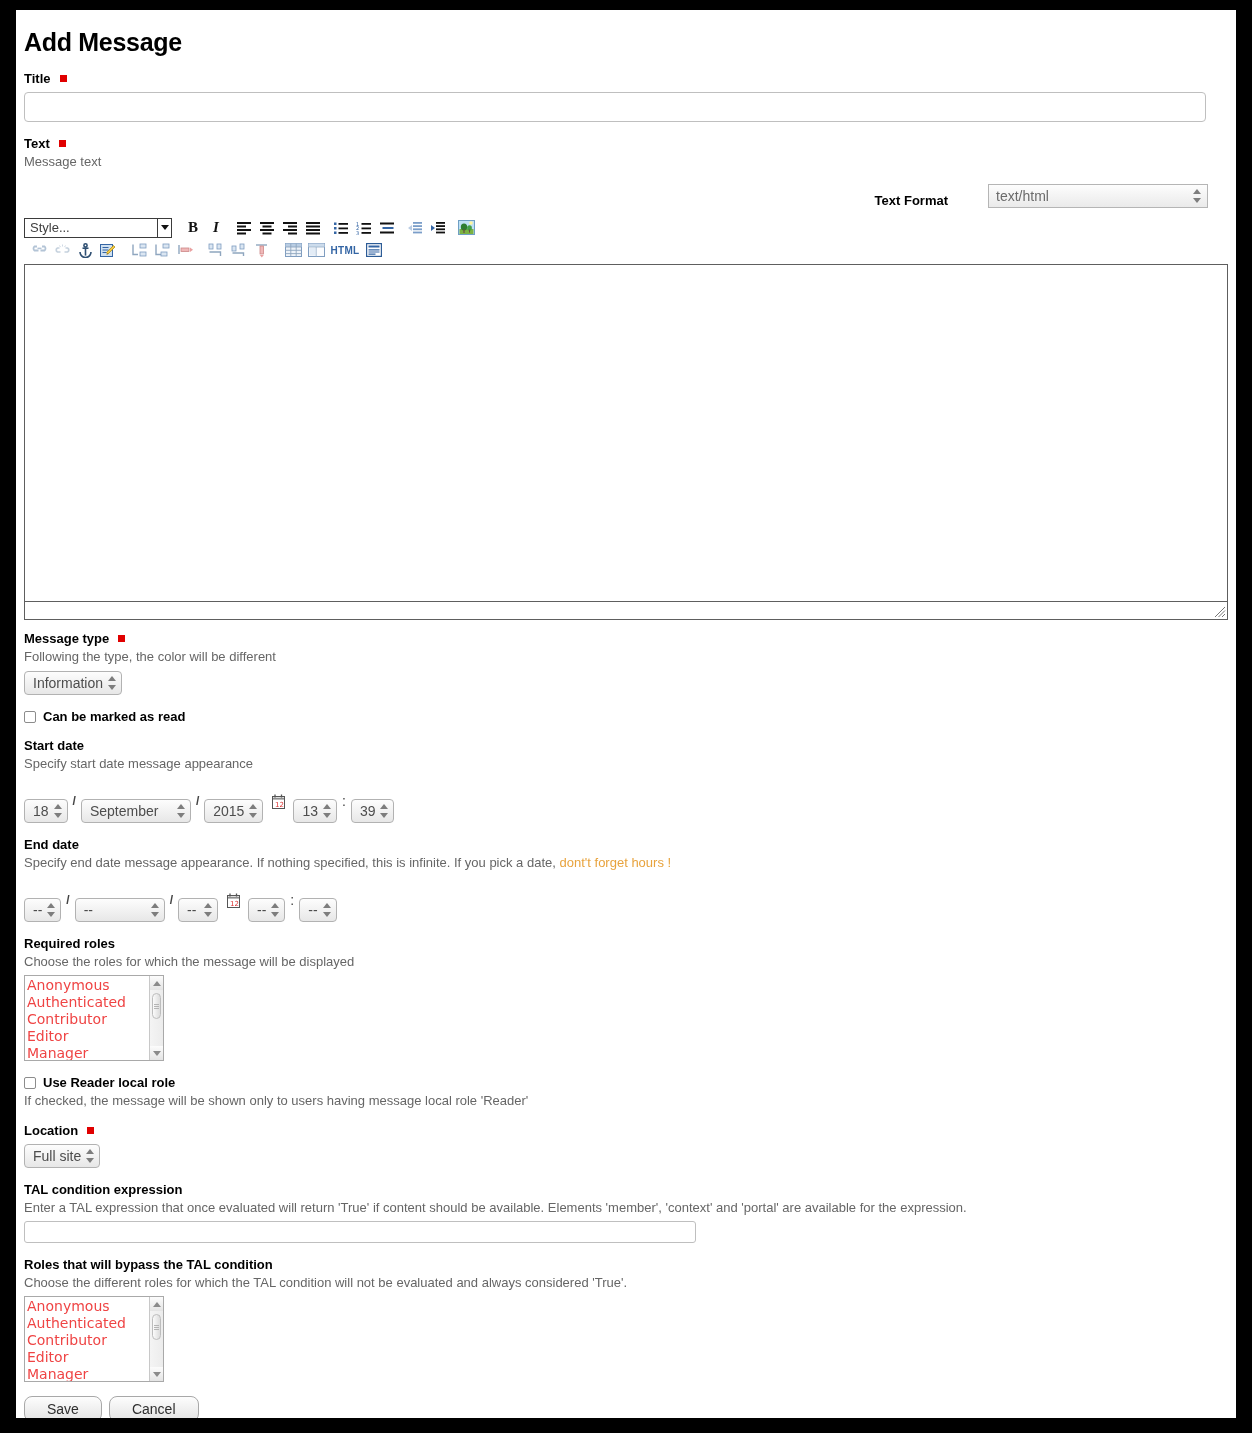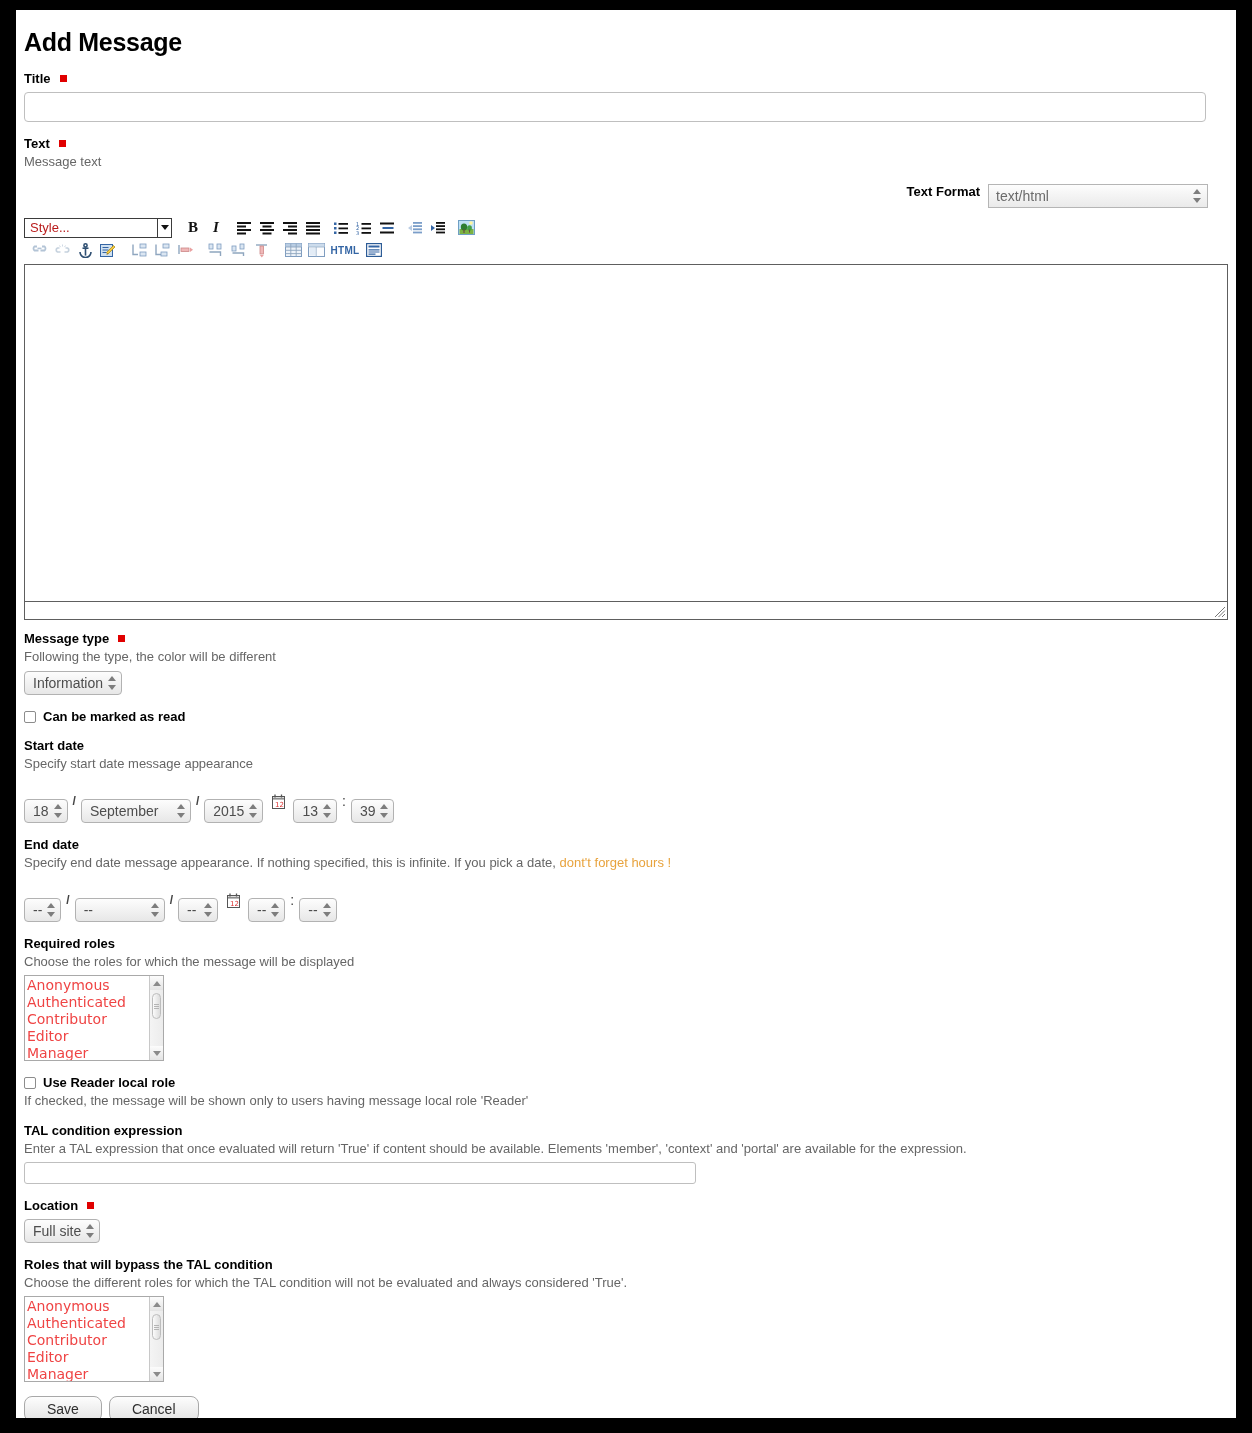--- a/index.html
+++ b/index.html
@@ -76,24 +76,25 @@
     padding:2px 5px;
     font-family:"Liberation Sans", sans-serif;
     font-size:12px;
     outline:none;
   }
 
   
   .tf-row {
     display:flex;
     justify-content:flex-end;
-    align-items:flex-start;
+    align-items:flex-end;
     margin-top:14px;
     margin-bottom:8px;
     padding-right:20px;
+    gap:32px;
   }
   .tf-label { font-weight:bold; color:#000; font-size:13px; margin-right:8px; }
   .sel-native {
     width:220px; height:24px;
     border:1px solid #b5b5b5;
     border-radius:0;
     background:linear-gradient(#fdfdfd,#eaeaea);
     color:#6b6b6b;
     font-size:14px;
     font-family:"Liberation Sans", sans-serif;
@@ -118,21 +119,21 @@
     border:0;
     background:#fff;
     padding:0 0 2px 0;
   }
   .trow { display:flex; align-items:center; height:23px; }
   .trow.r2 { height:22px; padding-left:4px; }
   .style-select {
     width:148px; height:20px;
     border:1px solid #3b3b3b;
     background:#fff;
-    color:#b91c1c;
+    color:#404040;
     font-size:13px;
     display:flex; align-items:center;
     padding-left:5px;
     position:relative;
     margin-right:10px;
   }
   .style-select .arrowbox {
     position:absolute; right:0; top:0; bottom:0; width:14px;
     border-left:1px solid #3b3b3b;
     display:flex;align-items:center;justify-content:center;
@@ -716,36 +717,36 @@
 
   <div class="field">
     <div class="cbrow">
       <div class="cbox"></div>
       <span class="cblabel">Use Reader local role</span>
     </div>
     <div class="fhelp">If checked, the message will be shown only to users having message local role 'Reader'</div>
   </div>
 
   <div class="field">
-    <span class="flabel">TAL condition expression</span>
-    <div class="fhelp">Enter a TAL expression that once evaluated will return 'True' if content should be available. Elements 'member', 'context' and 'portal' are available for the expression.</div>
-    <input class="text-mid" type="text" value="" style="">
-  </div>
-
-  <div class="field">
     <span class="flabel">Location</span><span class="req-dot"></span>
     <div style="margin-top:6px;">
       <span class="aqua">
         <span>Full site</span>
         <span class="spin">
               <i class="up"></i>
               <i class="dn"></i>
             </span>
       </span>
     </div>
+  </div>
+
+  <div class="field">
+    <span class="flabel">TAL condition expression</span>
+    <div class="fhelp">Enter a TAL expression that once evaluated will return 'True' if content should be available. Elements 'member', 'context' and 'portal' are available for the expression.</div>
+    <input class="text-mid" type="text" value="" style="">
   </div>
 
   <div class="field" style="margin-bottom:0;">
     <span class="flabel">Roles that will bypass the TAL condition</span>
     <div class="fhelp">Choose the different roles for which the TAL condition will not be evaluated and always considered 'True'.</div>
     <div class="listbox">
       <ul>
         <li>Anonymous</li>
         <li>Authenticated</li>
         <li>Contributor</li>

